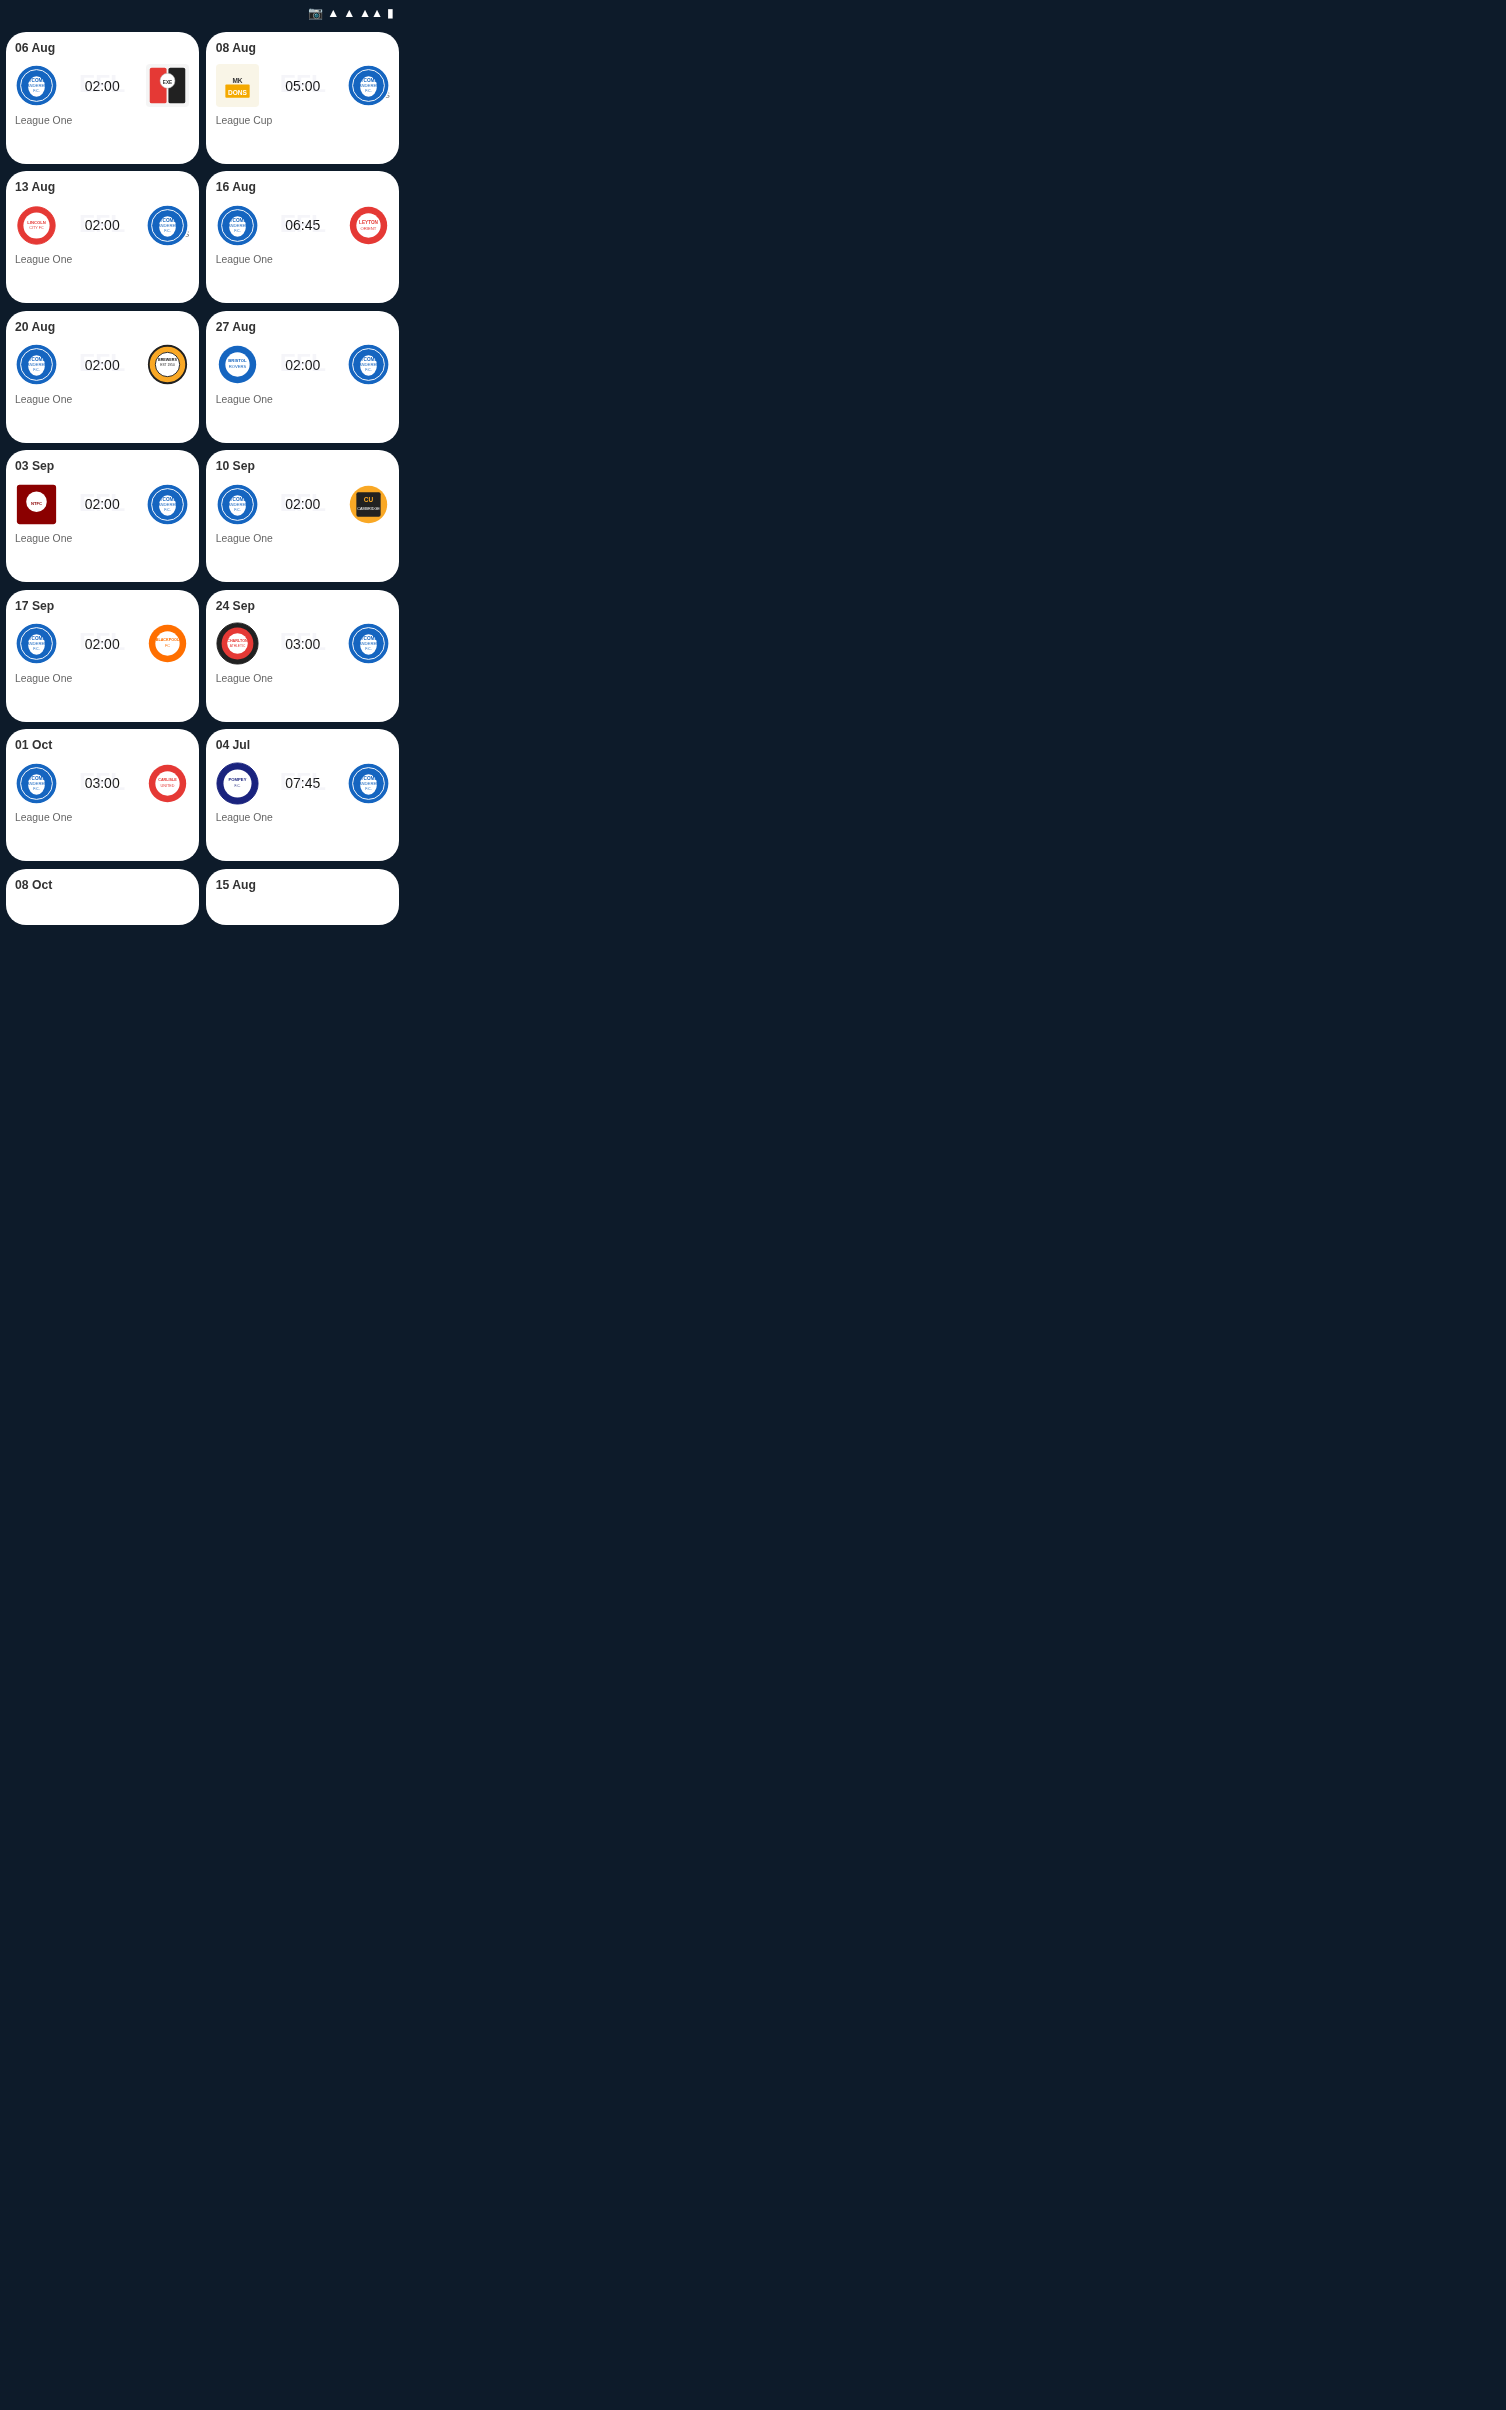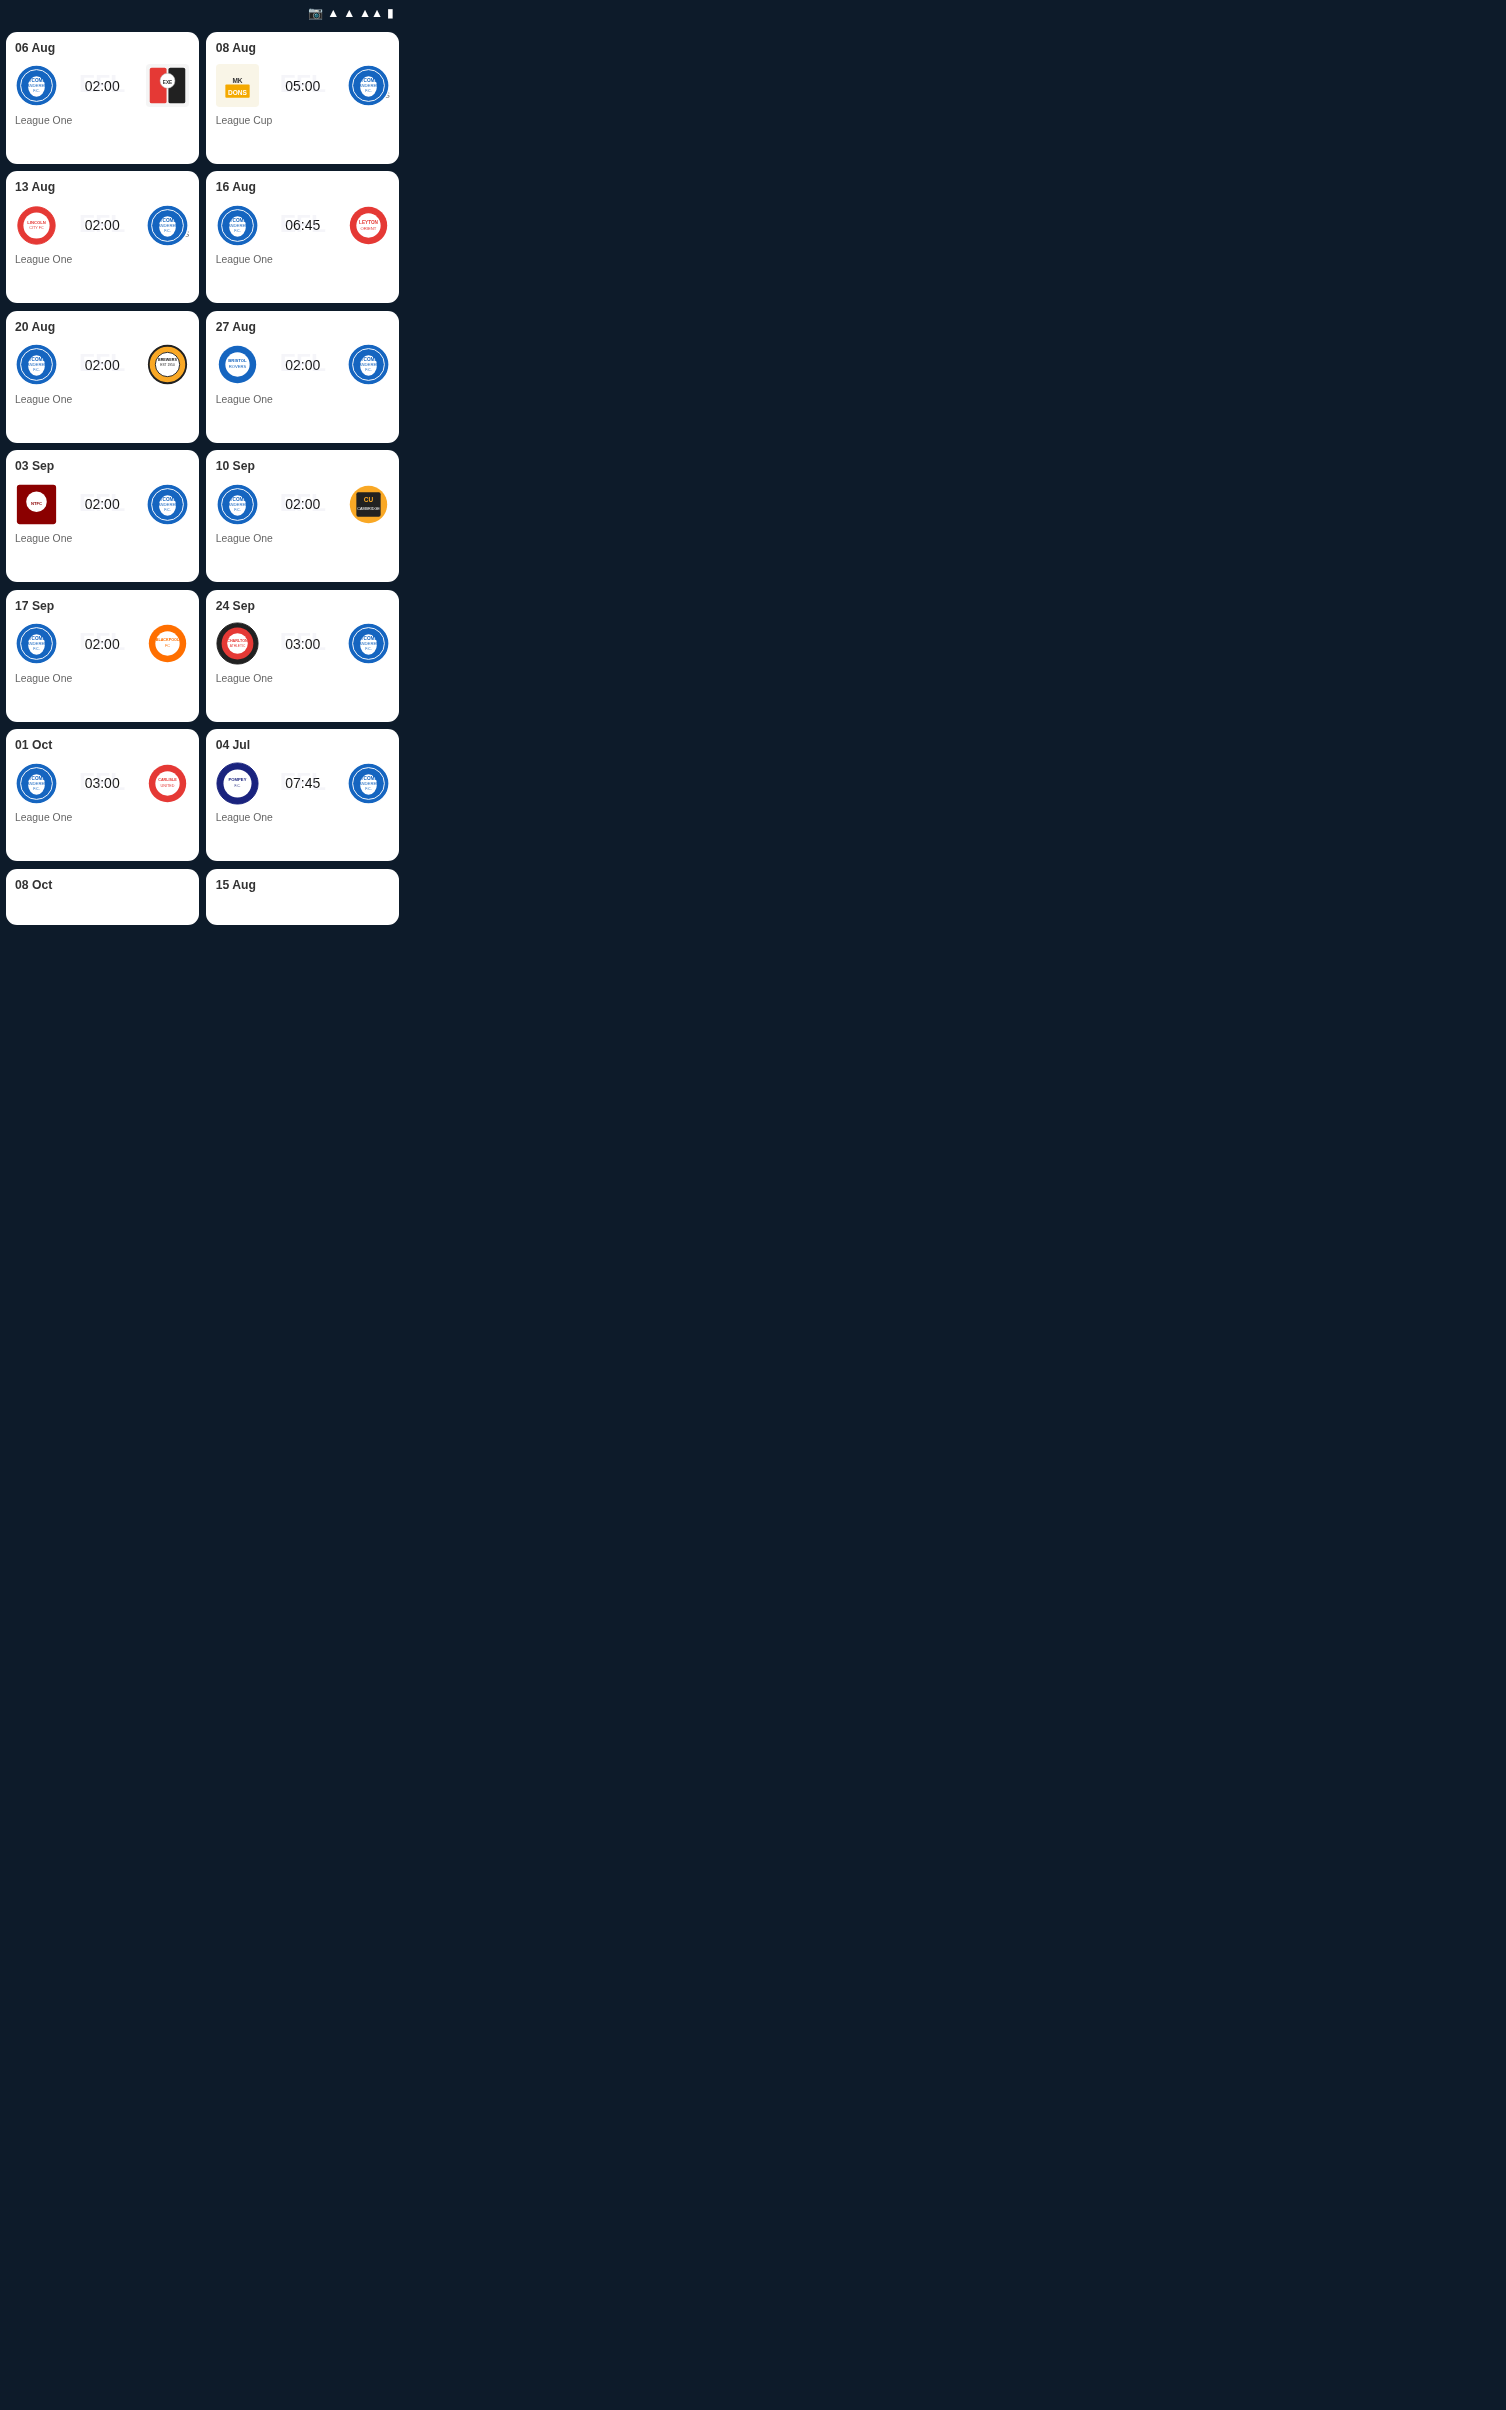--- a/index.html
+++ b/index.html
@@ -29,21 +29,21 @@
       font-size: 12.2px;
     }
     .matches-container {
       display: grid;
       grid-template-columns: 1fr 1fr;
       gap: 7.5px;
       padding: 5.6px;
     }
     .match-card {
       background: white;
-      border-radius: 11px;
+      border-radius: 20px;
       padding: 9.4px;
       position: relative;
       overflow: hidden;
       min-height: 132px;
     }
     .match-date {
       font-size: 12.2px;
       color: #333;
       font-weight: 600;
       margin-bottom: 1.9px;

